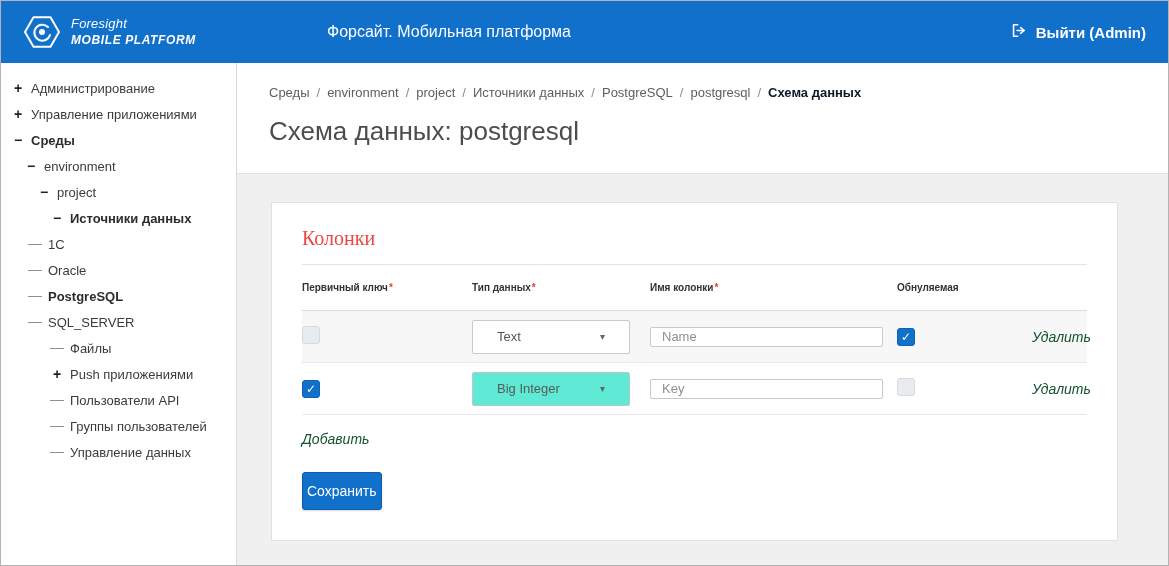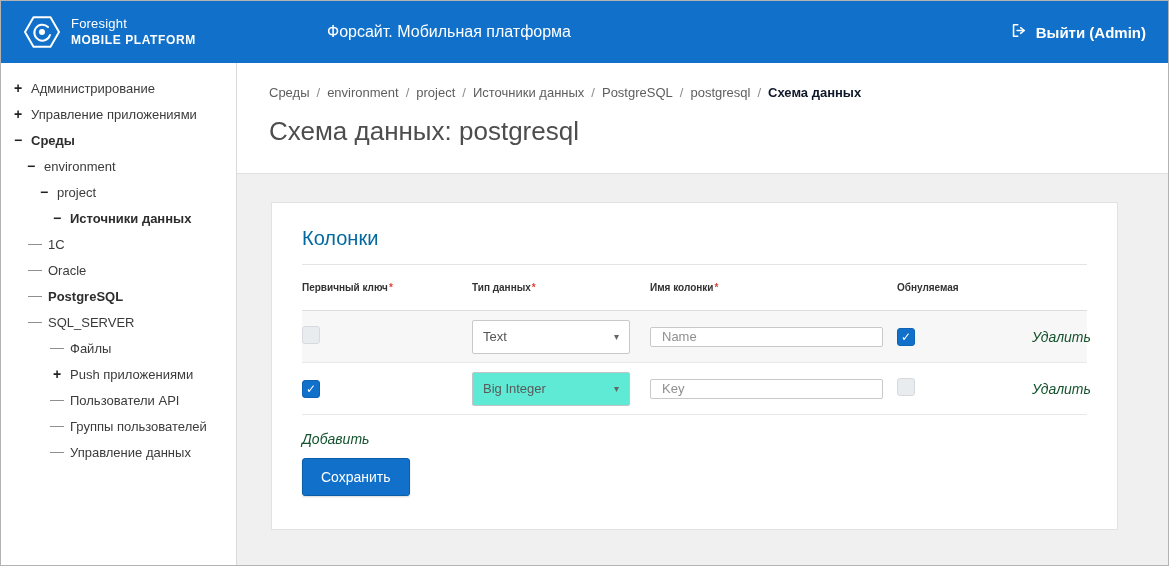--- a/index.html
+++ b/index.html
@@ -5,21 +5,21 @@
   * { margin:0; padding:0; box-sizing:border-box; }
   html,body { background:#fff; }
   body { font-family:"Liberation Sans","DejaVu Sans",sans-serif; }
 
   .page { width:1169px; height:566px; border:1px solid #b3b3b3; overflow:hidden;
           display:flex; flex-direction:column; background:#fff; }
 
   
   .topbar { height:62px; background:#1070ca; color:#fff; display:flex; align-items:center;
             padding:0 22px; flex:0 0 auto; position:relative; }
-  .brand { display:flex; align-items:center; gap:10px; }
+  .brand { display:flex; align-items:center; gap:10px;font-style:italic; }
   .brand svg { display:block; }
   .brand-text { display:flex; flex-direction:column; line-height:1.25; }
   .brand-line1 { font-size:13px; font-weight:400; letter-spacing:.2px; }
   .brand-line2 { font-size:12px; font-weight:700; letter-spacing:.6px; }
   .app-title { position:absolute; left:326px; top:50%; transform:translateY(-50%);
                font-size:16px; font-weight:400; }
   .logout { margin-left:auto; display:flex; align-items:center; gap:9px; cursor:pointer;
             font-size:15px; font-weight:700; }
 
   
@@ -46,21 +46,21 @@
   .breadcrumb { font-size:13px; color:#5e5e5e; }
   .crumb { cursor:pointer; }
   .crumb.current { font-weight:700; color:#0f172a; cursor:default; }
   .crumb-sep { margin:0 7px; color:#8c8c8c; }
   .page-title { margin-top:16px; font-size:26px; font-weight:400; color:#4d4d4d; }
 
   .content { flex:1; padding:28px 50px 0 34px; }
 
   
   .card { background:#fff; border:1px solid #e2e2e2; padding:24px 30px 30px 30px; min-height:328px; }
-  .card-title { font-size:20px; font-weight:400; color:#0369a1; }
+  .card-title { font-size:20px; font-weight:400; color:#ef4444;font-family:Liberation Serif, serif; }
   .card-divider { border-bottom:1px solid #e4e4e4; margin-top:14px; }
 
   
   .tbl { width:100%; }
   .trow { display:grid; grid-template-columns:170px 178px 247px 135px 1fr; align-items:center;
           border-bottom:1px solid #e8e8e8; }
   .trow.head { height:46px; border-bottom:1px solid #dcdcdc; }
   .trow.data { height:52px; }
   .trow.data:nth-of-type(even) { background:#f7f7f7; }
   .hcell { font-size:10px; font-weight:700; color:#333; }
@@ -69,33 +69,33 @@
 
   
   .checkbox { width:18px; height:18px; border-radius:3px; border:1px solid #cfd4d9; background:#fff;
               display:inline-flex; align-items:center; justify-content:center; cursor:pointer; }
   .checkbox.disabled { background:#e9ecee; border-color:#d6dade; cursor:default; }
   .checkbox.checked { background:#1070ca; border-color:#0e63b2; }
   .checkbox .check { display:none; color:#fff; font-size:12px; font-weight:700; line-height:1; }
   .checkbox.checked .check { display:block; }
 
   .select { width:158px; height:34px; border:1px solid #c9c9c9; background:#fff; border-radius:2px;
-            display:flex; align-items:center; justify-content:space-between; padding:0 10px;
+            display:flex; align-items:center; justify-content:space-between; padding:0 24px;
             font-size:13px; color:#555; cursor:pointer; }
   .select.disabled { background:#5eead4; border-color:#c2c5c8; color:#5a5a5a; cursor:default;gap:24px; }
   .select .arrow { font-size:10px; color:#666; margin-left:8px; }
 
   .text-input { width:233px; height:20px; border:1px solid #c9c9c9; border-radius:2px; padding:0 11px;
                 font-size:13px; color:#8f8f8f; font-family:inherit; background:#fff; outline:none; }
 
   .link { color:#14532d; font-size:14px; text-decoration:none; cursor:pointer;font-style:italic; }
   .add-link { display:inline-block; margin-top:16px; }
 
-  .save-btn { display:inline-block; margin-top:10px; background:#1070ca; border:1px solid #0d5ea9;
-              color:#fff; font-size:14px; font-family:inherit; padding:10px 18px; border-radius:3px;
+  .save-btn { display:inline-block; margin-top:24px; background:#1070ca; border:1px solid #0d5ea9;
+              color:#fff; font-size:14px; font-family:inherit; padding:10px 4px; border-radius:3px;
               cursor:pointer; box-shadow:0 1px 2px rgba(0,0,0,.15); }
 </style>
 </head>
 <body>
 
 <div class="page">
 
   <div class="topbar">
     <div class="brand">
       <span>

